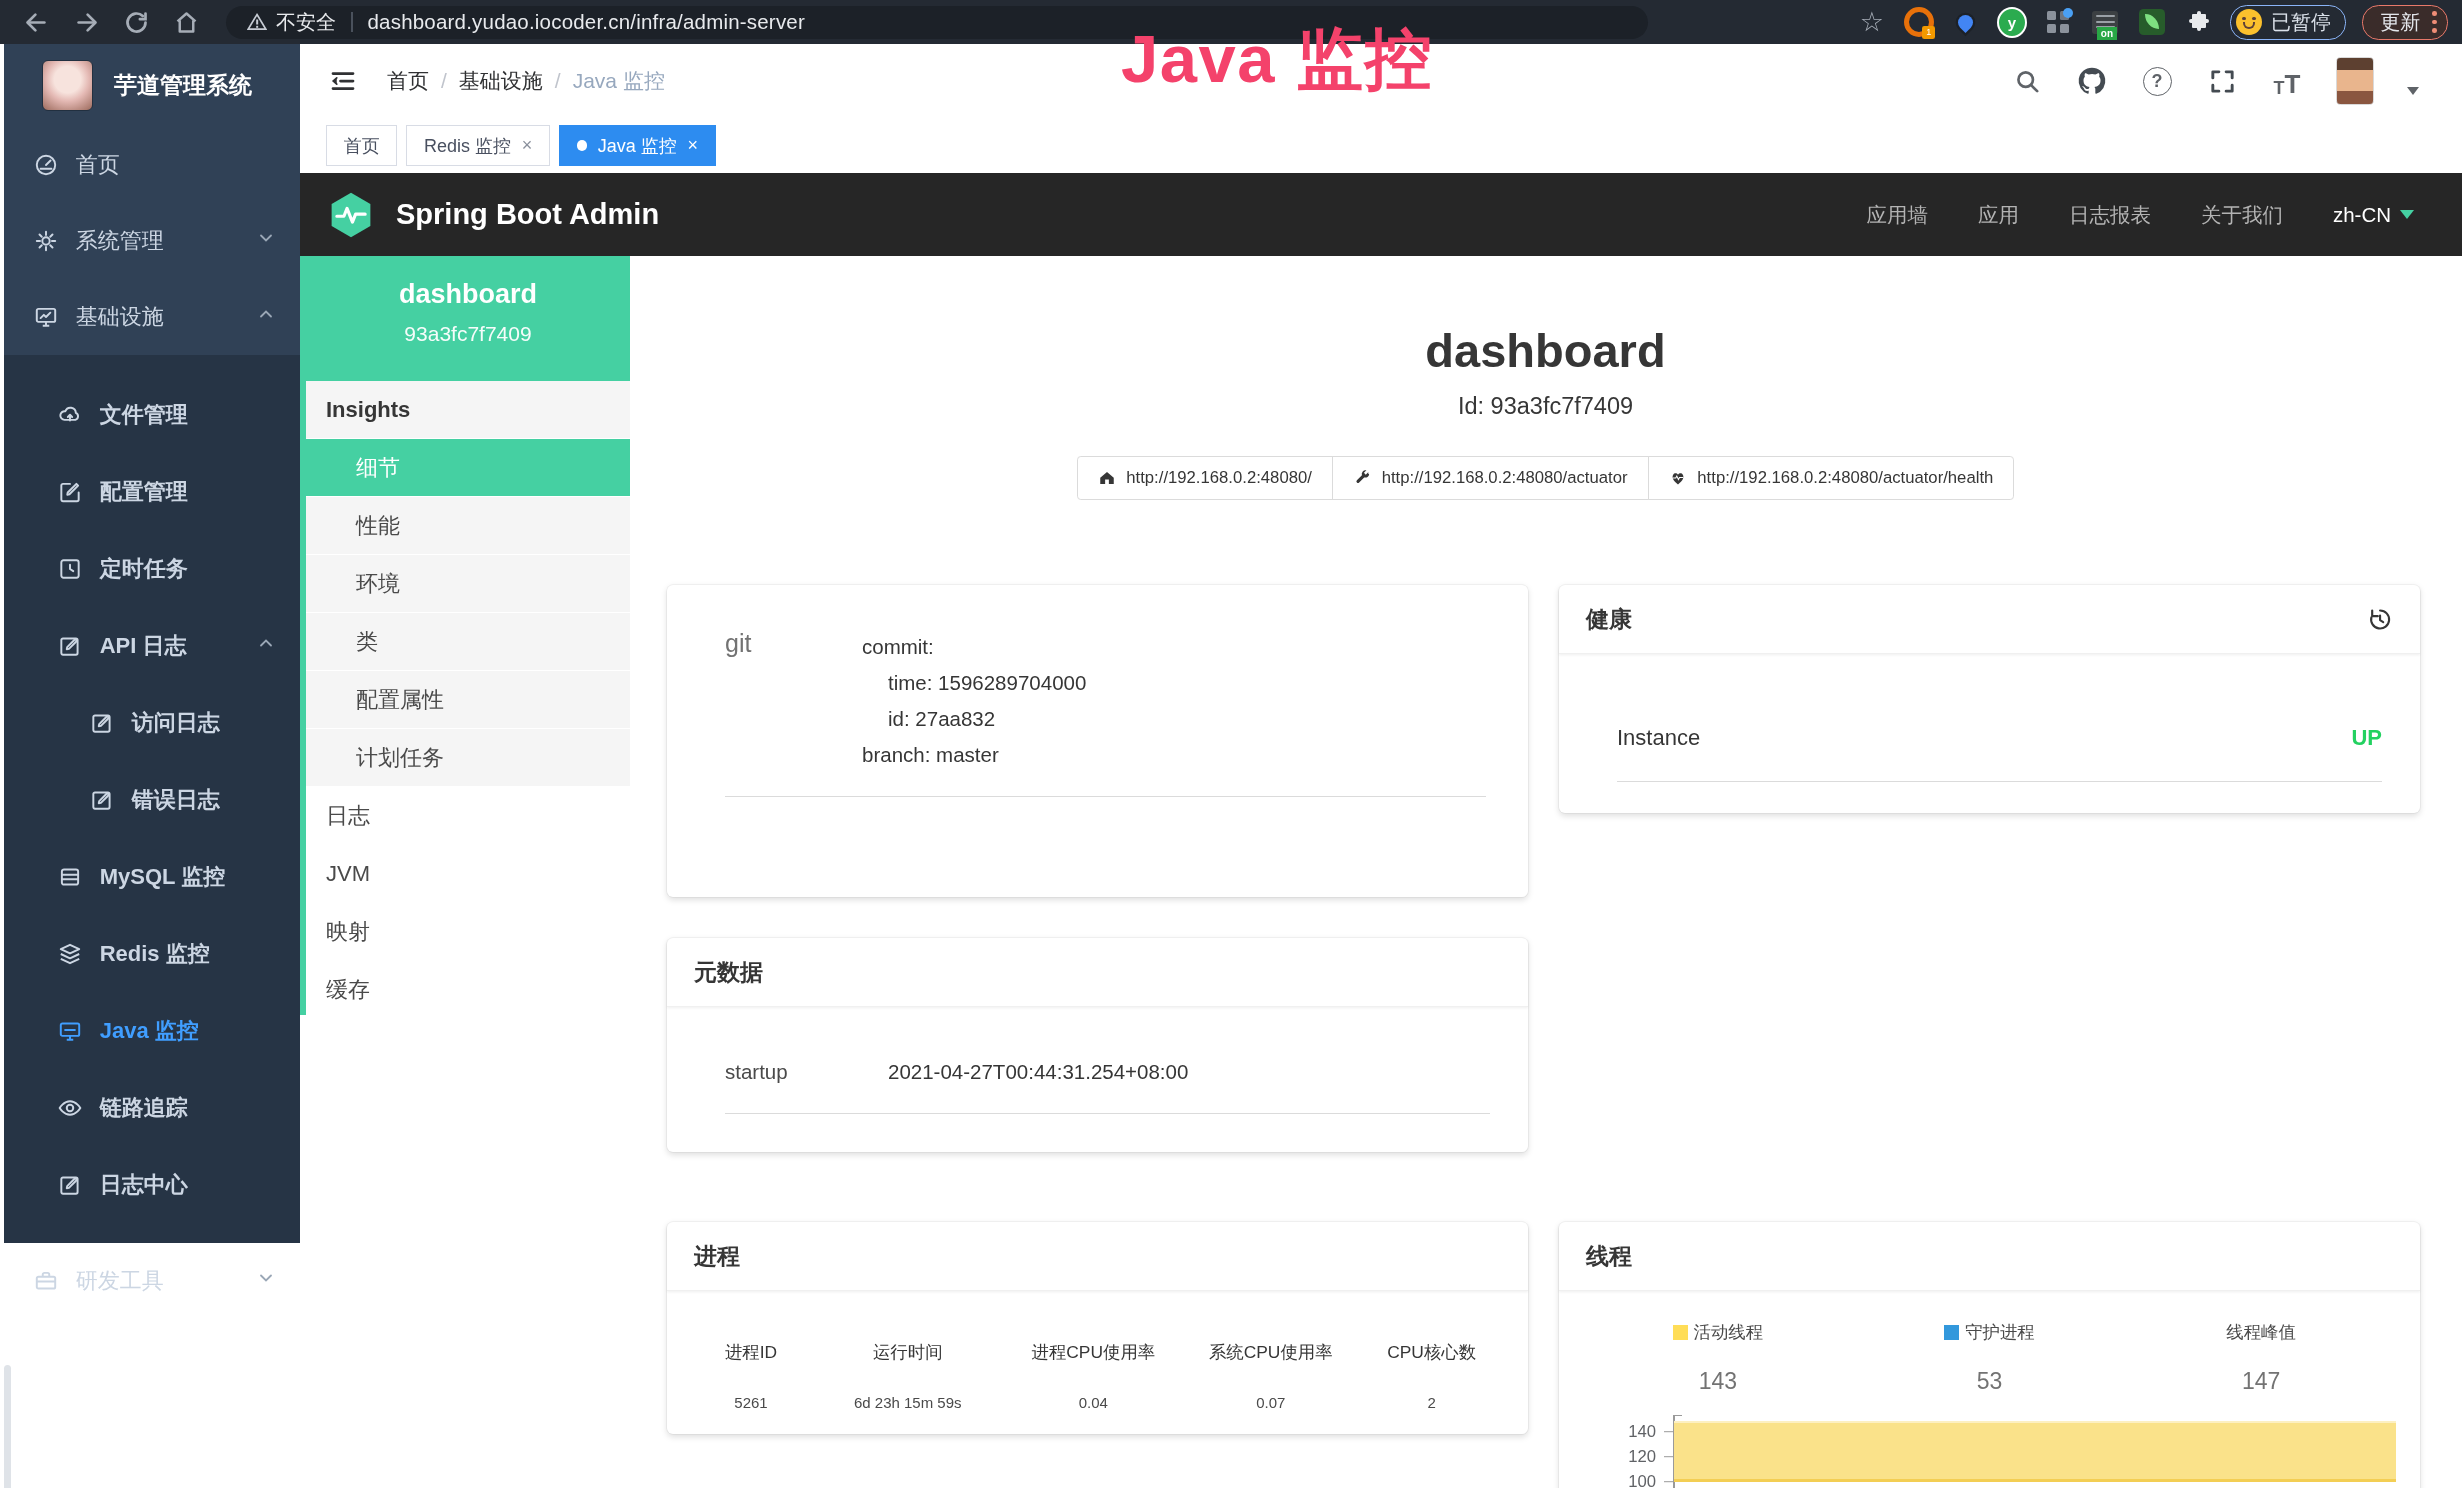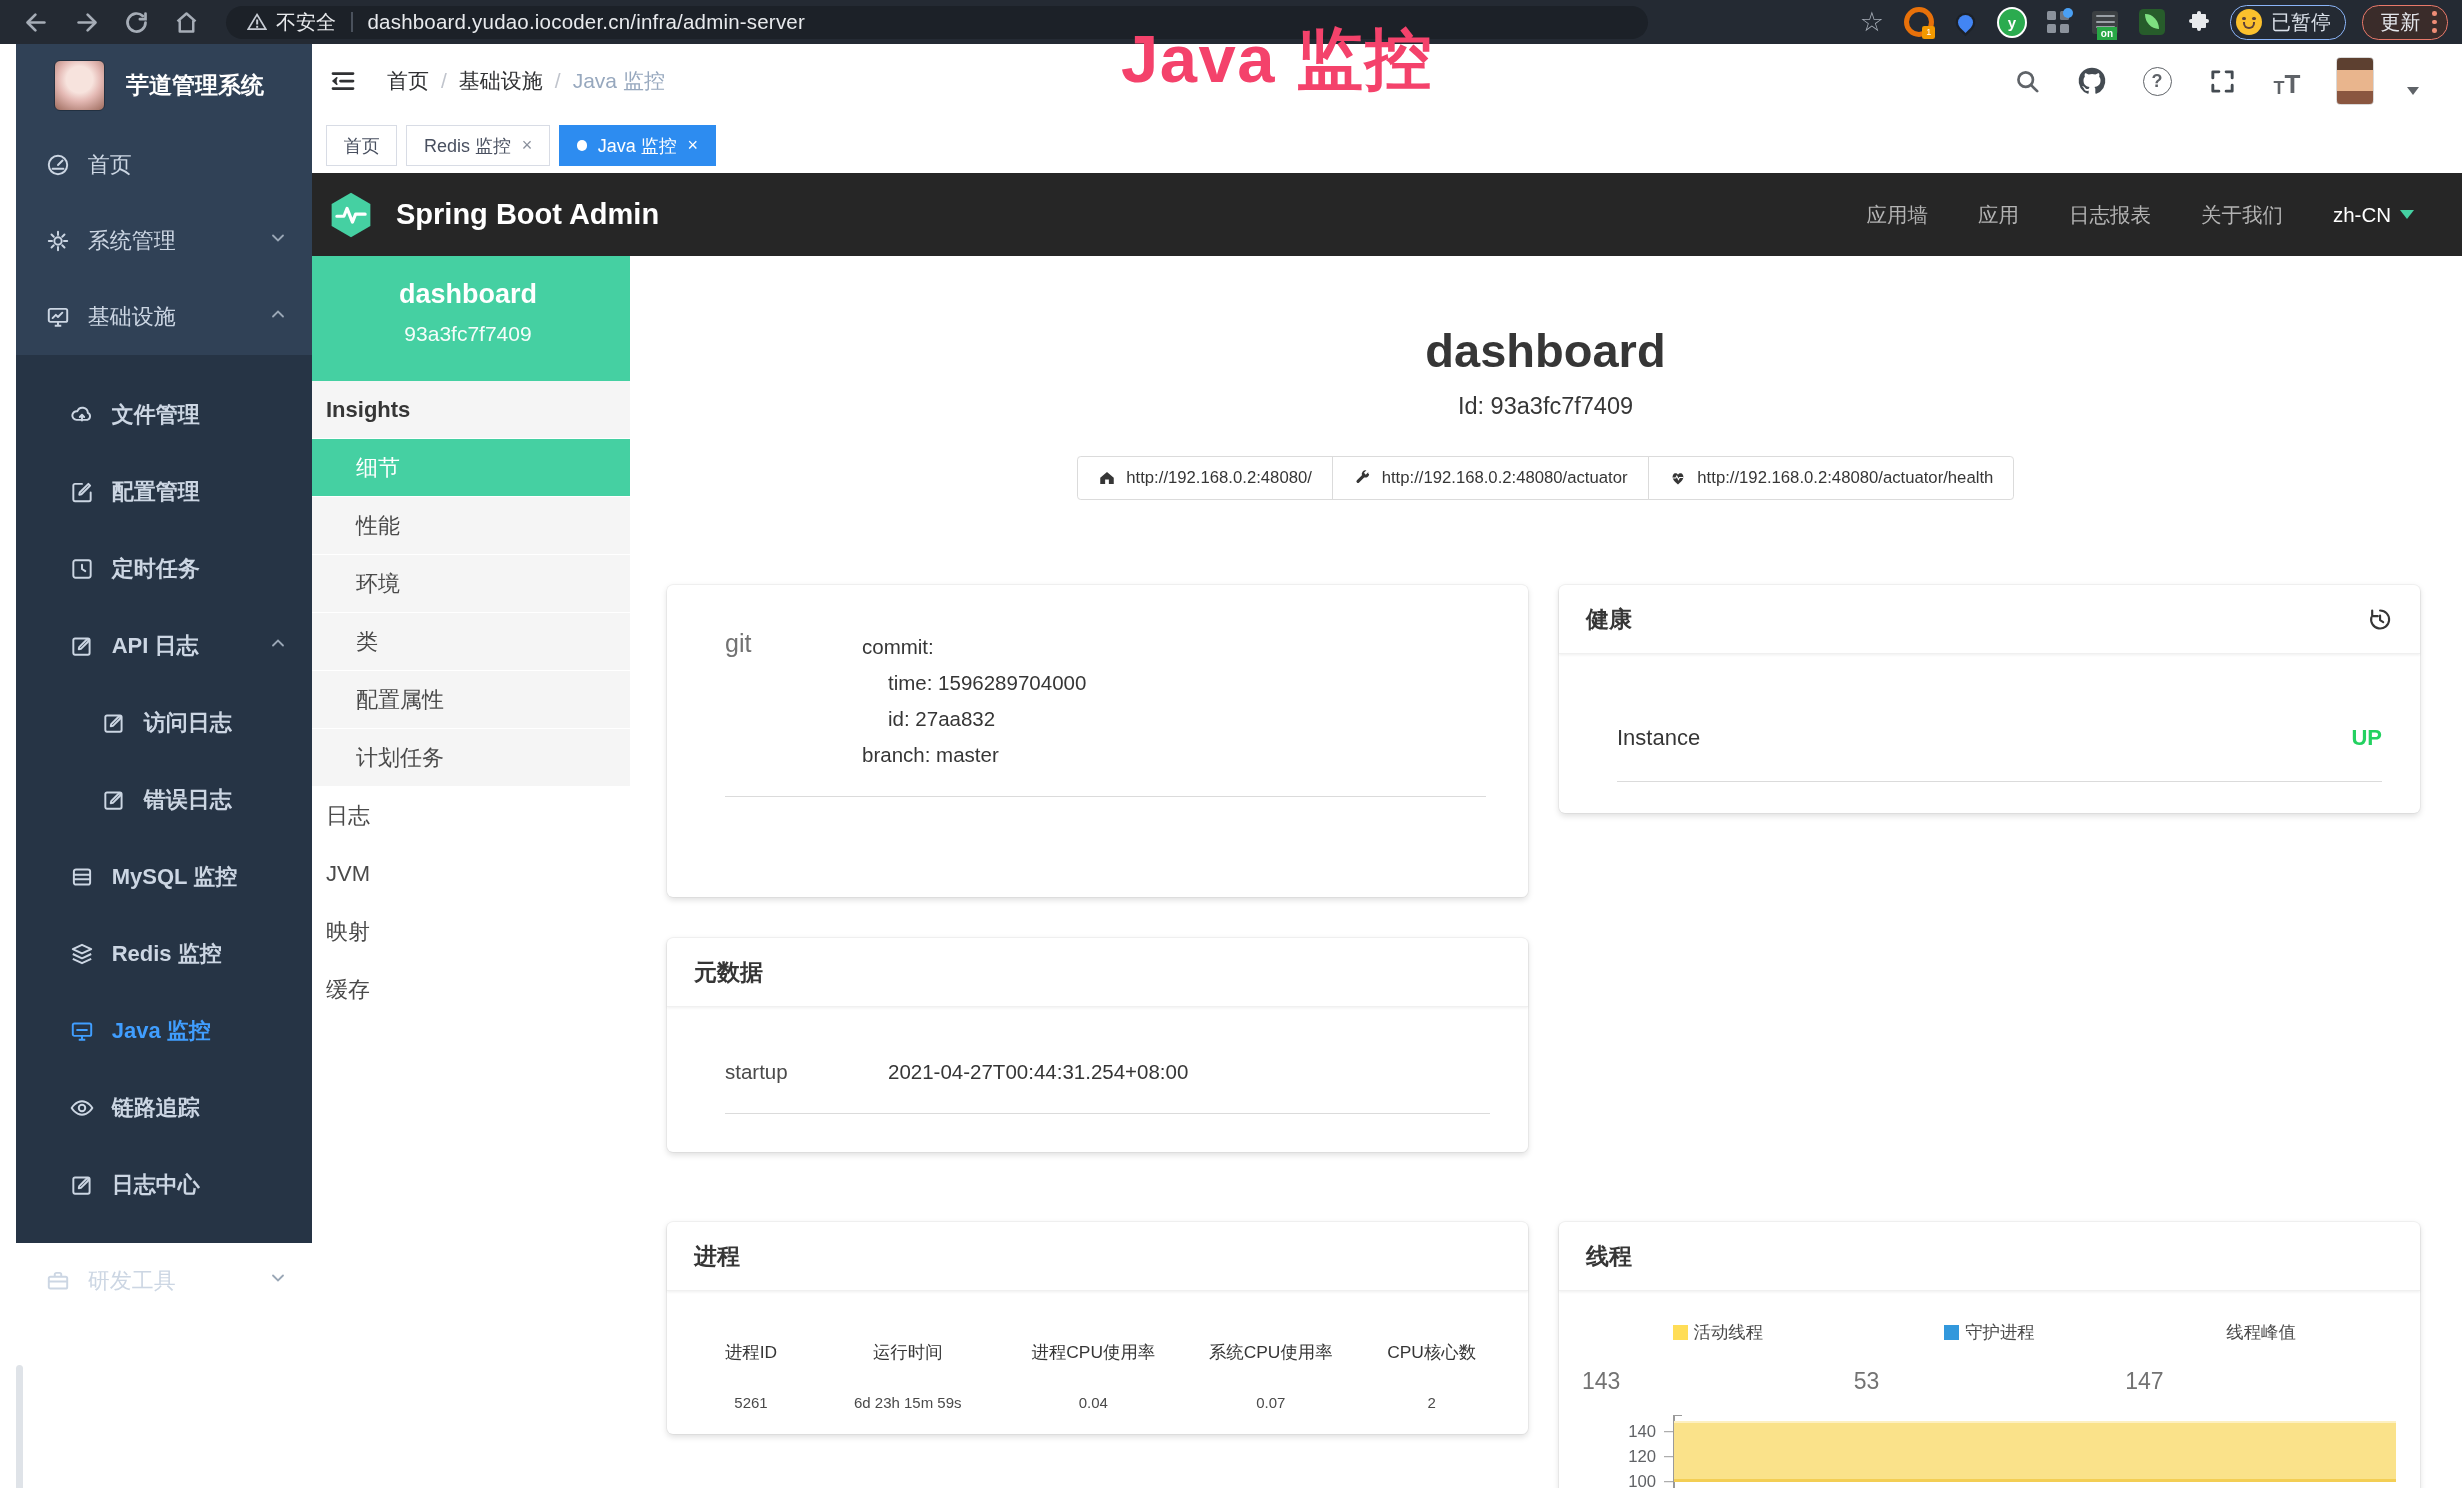--- a/index.html
+++ b/index.html
@@ -35,21 +35,21 @@
   .emoji-face::before{content:"";position:absolute;left:6px;top:7.6px;width:3.8px;height:3.8px;background:#5d4037;border-radius:50%;box-shadow:10px 0 0 #5d4037;}
   .emoji-face::after{content:"";position:absolute;left:6.8px;top:13px;width:12px;height:6.8px;border:2.3px solid #5d4037;border-top:none;border-radius:0 0 12px 12px;box-sizing:border-box;}
   .pill-paused span{font-size:20px;color:#dbe1ea;}
   .pill-update{border:1.5px solid #e8796a;background:#3a2c2a;padding:0 10.6px 0 16.7px;gap:12px;}
   .pill-update span{font-size:20px;color:#e4e7ec;}
   .vdots{display:flex;flex-direction:column;gap:3.8px;}
   .vdots i{width:4.6px;height:4.6px;background:#ef8d76;border-radius:50%;}
   
   .annotation{position:absolute;left:1121px;top:13.7px;z-index:60;font-size:67px;font-weight:bold;color:#f4426b;letter-spacing:1.5px;white-space:nowrap;}
   
-  .app-side{position:absolute;left:16px;top:44px;width:296px;height:1102px;background:#304156;color:#ccd6e3;z-index:10;}
+  .app-side{position:absolute;left:4px;top:44px;width:296px;height:1102px;background:#304156;color:#ccd6e3;z-index:10;}
   .logo-row{height:83px;display:flex;align-items:center;padding-left:38px;}
   .logo-img{width:49px;height:49px;border-radius:6px;flex:none;background:radial-gradient(circle at 50% 38%,#f7e3dd 0 34%,#e4b9b4 55%,#9c6a5c 100%);border:0.8px solid #223040;}
   .logo-title{margin-left:21px;font-size:23px;font-weight:bold;color:#ffffff;}
   .m-item{height:76px;display:flex;align-items:center;padding-left:29px;position:relative;font-size:22px;}
   .m-item .lbl{margin-left:16.7px;}
   .m-sub{background:#263445;padding-top:21px;padding-bottom:20px;font-weight:bold;}
   .m-sub .m-item{height:77px;padding-left:53px;}
   .m-sub .m-item.deep{padding-left:85px;}
   .chev{position:absolute;right:24px;top:50%;transform:translateY(-50%);}
   .m-item.active{color:#409eff;}
@@ -119,21 +119,21 @@
   .kv2 .k{font-size:22px;color:#363636;font-weight:500;}
   .kv2 .up{font-size:22px;font-weight:bold;color:#23d160;}
   .kv3{display:flex;margin:53px 38px 0 58px;padding-bottom:29px;border-bottom:0.8px solid #dbdbdb;font-size:20.5px;}
   .kv3 .k{width:163px;flex:none;color:#4a4a4a;}
   .kv3 .v{color:#363636;}
   .ptable{display:flex;margin-top:49px;padding:0 18px;text-align:center;}
   .pcol{box-sizing:border-box;}
   .pc0{width:16%;}.pc1{width:22%;}.pc2{width:23%;}.pc3{width:20%;}.pc4{width:19%;}
   .ph{font-size:17.4px;color:#363636;}
   .pv{font-size:15px;color:#4a4a4a;margin-top:30px;}
-  .legend{display:flex;margin-top:29px;padding:0 23px;text-align:left;}
+  .legend{display:flex;margin-top:29px;padding:0 23px;text-align:center;}
   .lcol{width:33.33%;}
   .lhead{display:flex;align-items:center;justify-content:center;gap:6px;font-size:17.4px;color:#4a4a4a;}
   .sq{width:15px;height:15px;flex:none;}
   .lval{font-size:23px;color:#737373;margin-top:24px;}
   .chart{position:relative;margin-top:16.7px;height:114px;}
   .ytick{position:absolute;right:calc(100% - 97px);transform:translateY(-50%);font-size:16.7px;color:#606266;}
   .tickmark{position:absolute;left:105px;width:10px;height:1.5px;background:#9a9a9a;transform:translateY(-0.8px);}
   .yaxis{position:absolute;left:114px;top:3px;bottom:0;width:1.5px;background:#9a9a9a;}
   .yaxis::before{content:"";position:absolute;left:0;top:0;width:9px;height:1.5px;background:#9a9a9a;}
   .band{position:absolute;left:115px;right:24px;top:9px;height:56px;background:#fae28a;border-top:2.3px solid #fdf0c2;border-bottom:3px solid #f3ce54;}

